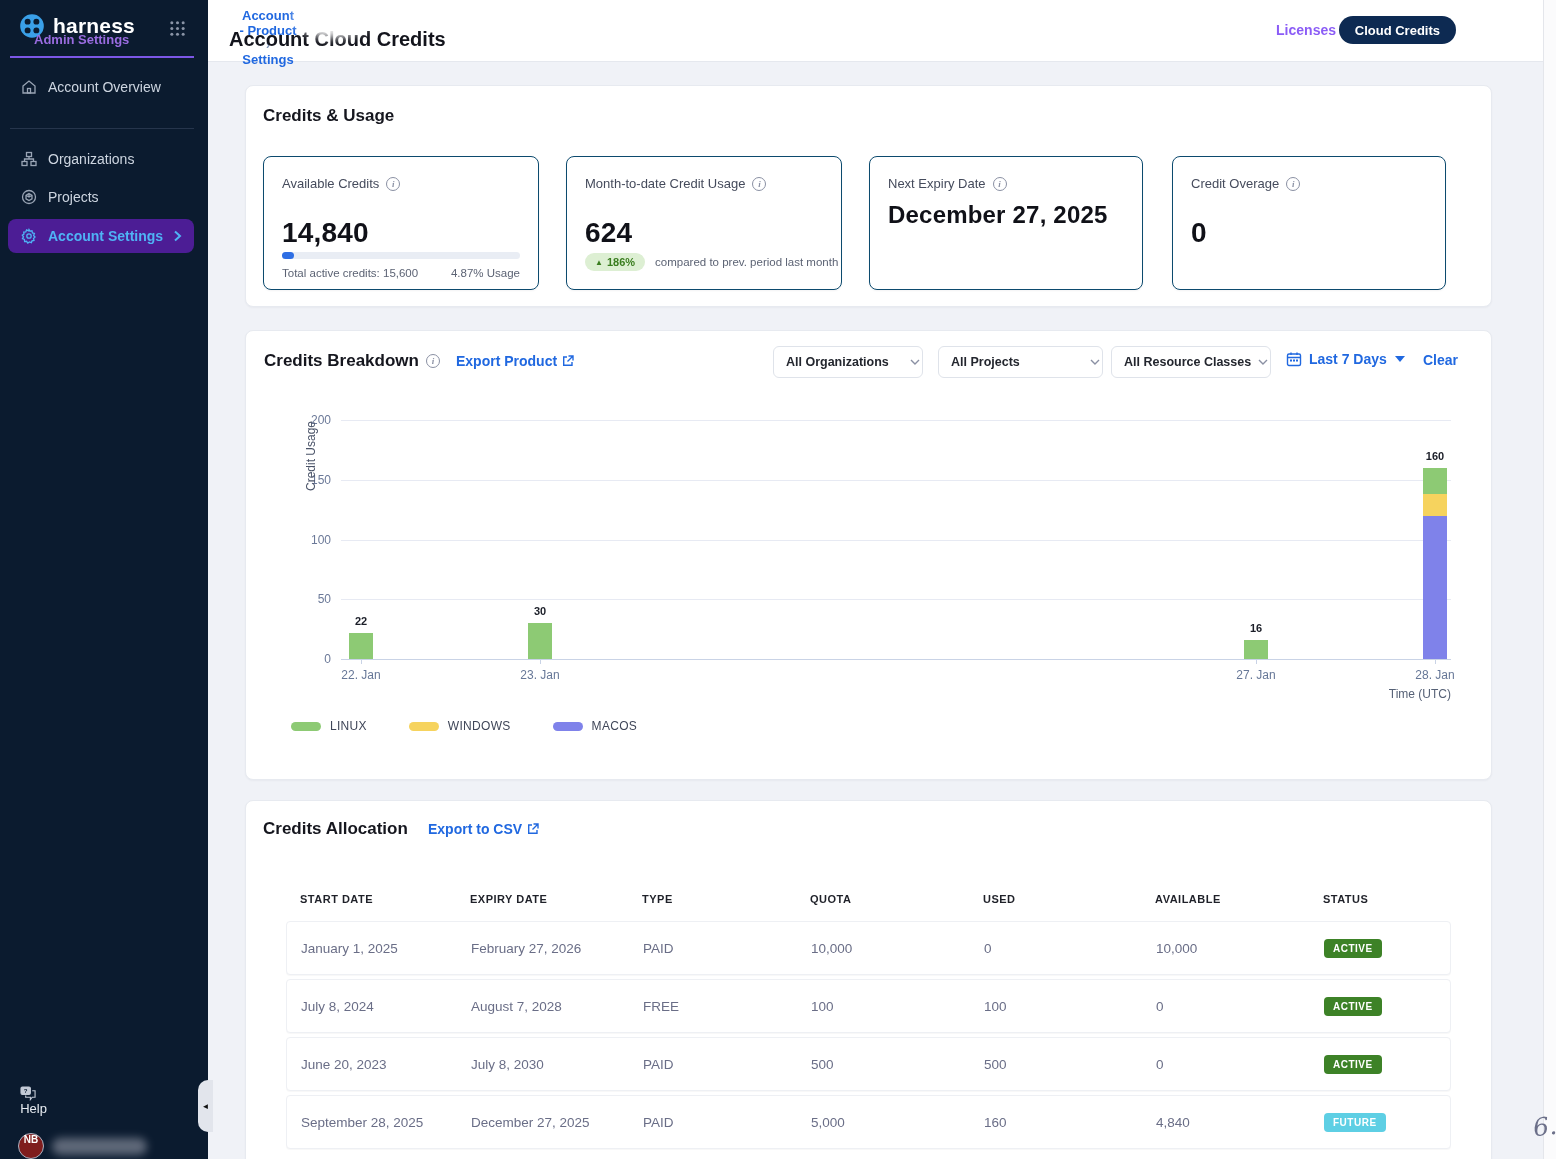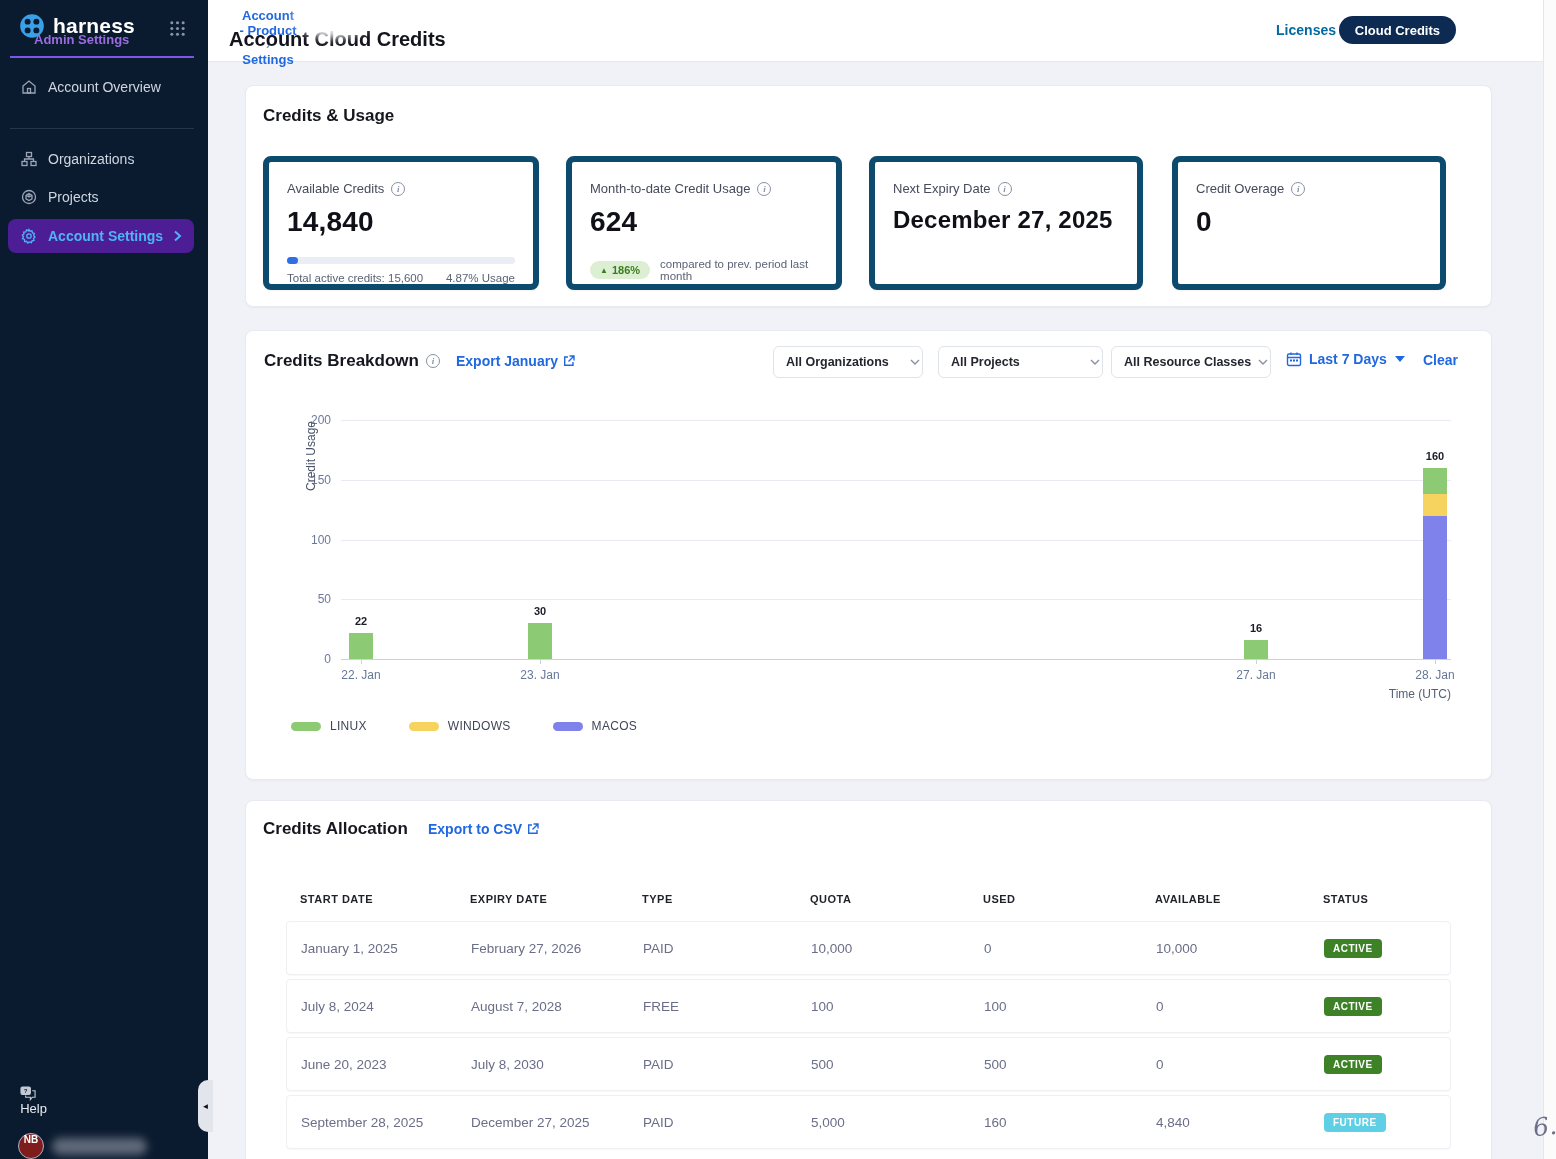--- a/index.html
+++ b/index.html
@@ -32,36 +32,36 @@
 
   
   #main-header { position:absolute; left:208px; top:0; width:1348px; height:62px; background:#ffffff;
     border-bottom:1px solid #e5e8ee; z-index:2; }
   .breadcrumb { position:absolute; left:21px; top:8px; font-size:13px; font-weight:bold; color:#2068e0;
     display:flex; align-items:center;flex-direction:column; }
   .breadcrumb .sep { color:#7e93b5; margin:0 7px; font-size:12px; }
   .crumb-blur { position:absolute; left:86px; top:-4px; width:78px; height:42px; background:rgba(255,255,255,.93);
     filter:blur(4px); border-radius:50%; z-index:3; }
   .page-title { position:absolute; left:21px; top:28px; font-size:20px; font-weight:bold; color:#13141c; }
-  .licenses-link { position:absolute; right:220px; top:22px; color:#0369a1; font-size:14px; font-weight:bold; cursor:pointer; }
+  .licenses-link { position:absolute; right:220px; top:22px; color:#8b5cf6; font-size:14px; font-weight:bold; cursor:pointer; }
   .cc-button { position:absolute; right:100px; top:16px; height:28px; padding:0 16px; background:#0d2a52; color:#fff;
     font-size:13px; font-weight:bold; border:none; border-radius:15px; display:flex; align-items:center; cursor:pointer; }
 
   
   .card { position:absolute; background:#fff; border:1px solid #e7eaf0; border-radius:8px;
     box-shadow:0 1px 2px rgba(16,24,40,.04); }
   #card-usage   { left:245px; top:85px;  width:1247px; height:222px; }
   #card-breakdown { left:245px; top:330px; width:1247px; height:450px; }
   #card-allocation { left:245px; top:800px; width:1247px; height:400px; }
   .section-title { position:absolute; font-size:17px; font-weight:bold; color:#15161e; }
 
-  .stat-card { position:absolute; top:70px; height:134px; background:#fff; border:6px solid #0c4a6e;
+  .stat-card { position:absolute; top:70px; height:134px; background:#fff; border:1px solid #0c4a6e;
     border-radius:8px; box-shadow:0 1px 2px rgba(16,24,40,.05); padding:19px 18px; }
   .stat-label { font-size:13px; color:#454b5c; display:flex; align-items:center; }
-  .stat-value { font-size:28px; font-weight:bold; color:#101118; margin-top:10px; letter-spacing:.2px; }
+  .stat-value { font-size:28px; font-weight:bold; color:#101118; margin-top:26px; letter-spacing:.2px; }
   .stat-value.date { font-size:24px; line-height:1.3; width:230px; margin-top:8px; }
   .info { display:inline-flex; width:14px; height:14px; border:1px solid #8a90a3; border-radius:50%;
     color:#8a90a3; font-size:9px; align-items:center; justify-content:center; margin-left:7px;
     font-family:"Liberation Serif",serif; font-style:italic; font-weight:bold; }
   .info::before { content:"i"; }
   .progress-track { position:absolute; left:18px; right:18px; top:95px; height:7px; border-radius:4px; background:#e9edf4; }
   .progress-fill { height:7px; border-radius:4px; background:#2f6fe4; }
   .stat-foot { position:absolute; left:18px; right:18px; top:110px; display:flex; justify-content:space-between;
     font-size:11.5px; color:#5c6374; }
   .delta-row { position:absolute; left:18px; top:96px; display:flex; align-items:center; }
@@ -282,21 +282,21 @@
     <div class="stat-value">0</div>
   </div>
 </div>
 
 <div id="card-breakdown" class="card">
   <div class="section-title" style="left:18px; top:20px; display:flex; align-items:center;">
     <span>Credits Breakdown</span>
     <span class="info"></span>
   </div>
   <div class="export-link" style="left:210px; top:22px;">
-    <span>Export January</span>
+    <span>Export Product</span>
     <svg width="12" height="12" viewBox="0 0 12 12" fill="none" stroke="#2068e0" stroke-width="1.4">
       <path d="M5 2 H1.7 V10.3 H10 V7"></path>
         <path d="M6.5 1 H11 V5.5 M11 1 L5.5 6.5"></path>
     </svg>
   </div>
 
   <div class="dropdown" style="left:527px; width:150px;">
     <span class="dd-label">All Organizations</span>
     <svg width="10" height="6" viewBox="0 0 10 6" fill="none" stroke="#8a90a3" stroke-width="1.4">
         <path d="M1 1 L5 5 L9 1"></path>

